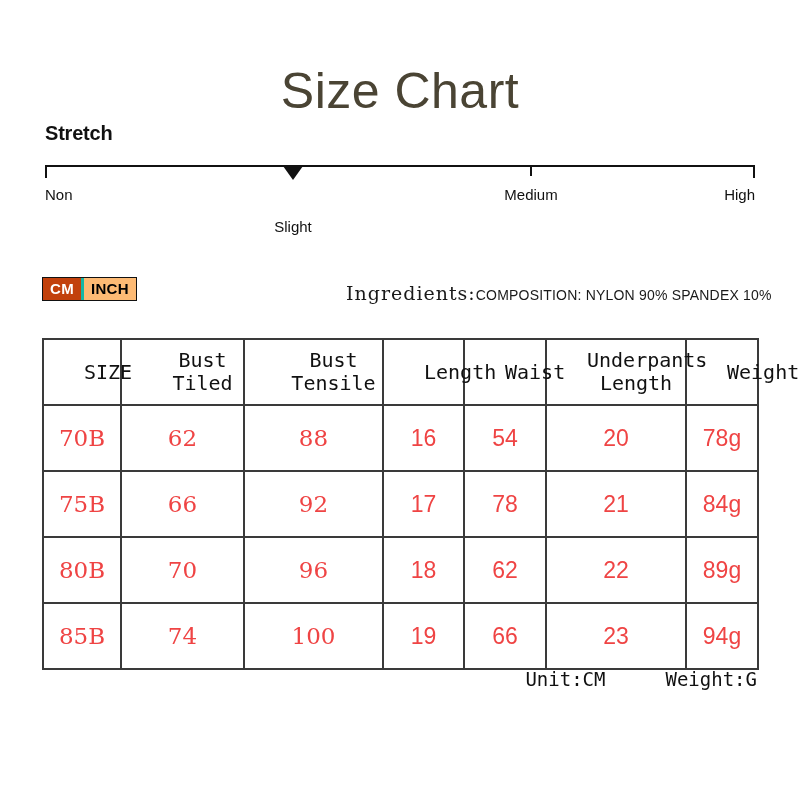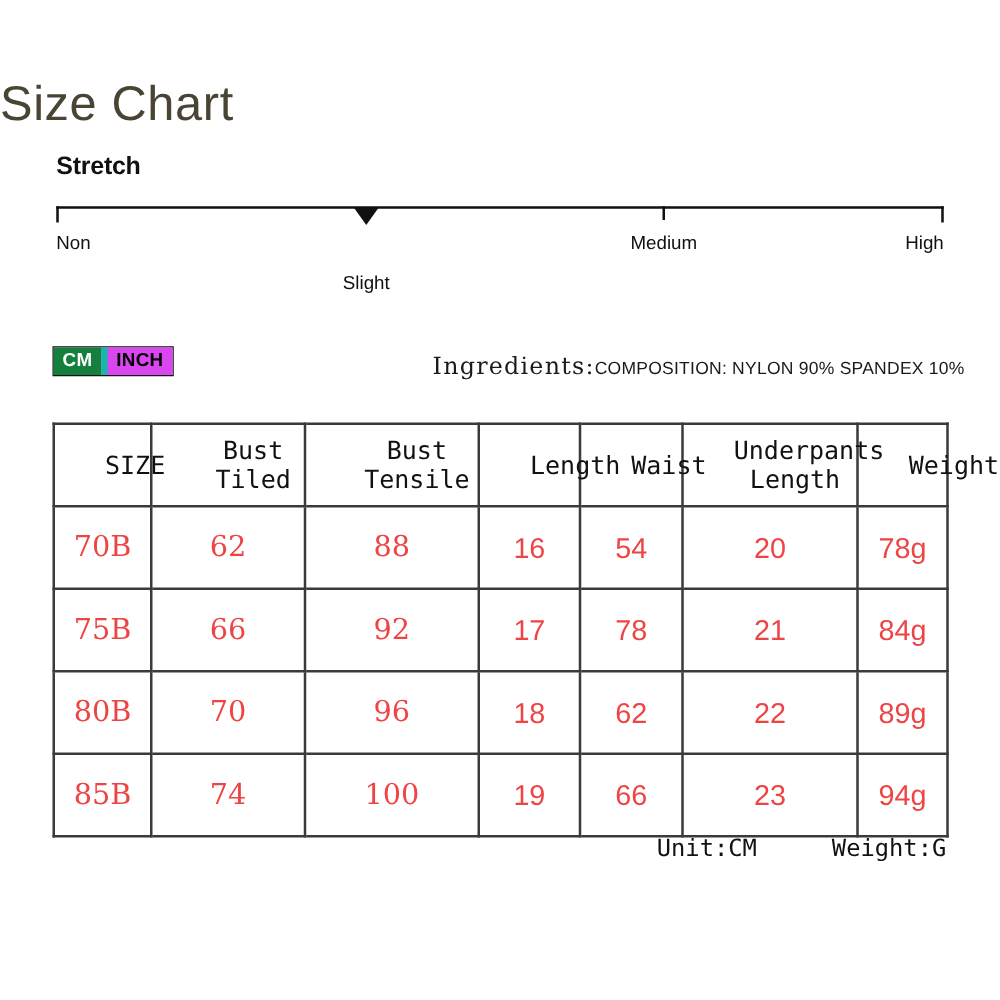--- a/index.html
+++ b/index.html
@@ -15,23 +15,23 @@
     position: relative;
     overflow: hidden;
   }
 
   
   .title {
     position: absolute;
     top: 62px;
     left: 0;
     width: 800px;
-    text-align: left;
-    font-family: "Liberation Sans", sans-serif;
-    font-size: 39px;
+    text-align: center;
+    font-family: "Liberation Sans", sans-serif;
+    font-size: 50px;
     font-weight: 400;
     color: #4a4434;
     letter-spacing: 0.5px;
   }
 
   
   .stretch-label {
     position: absolute;
     top: 122px;
     left: 45px;
@@ -115,27 +115,27 @@
   .unit-opt {
     font-family: "Liberation Sans", sans-serif;
     font-size: 15px;
     font-weight: bold;
     line-height: 22px;
     padding: 0 7px;
     box-sizing: border-box;
     letter-spacing: 0.3px;
   }
   .unit-opt.active {
-    background: #15803d;
+    background: #c2410c;
     color: #ffffff;
   }
   .unit-opt.inactive {
-    background: #d946ef;
+    background: #fdba74;
     color: #000000;
-    border-left: 5px solid #14b8a6;
+    border-left: 3px solid #14b8a6;
   }
 
   
   .ingredients {
     position: absolute;
     left: 346px;
     top: 282px;
     white-space: nowrap;
     color: #1a1a1a;
   }

